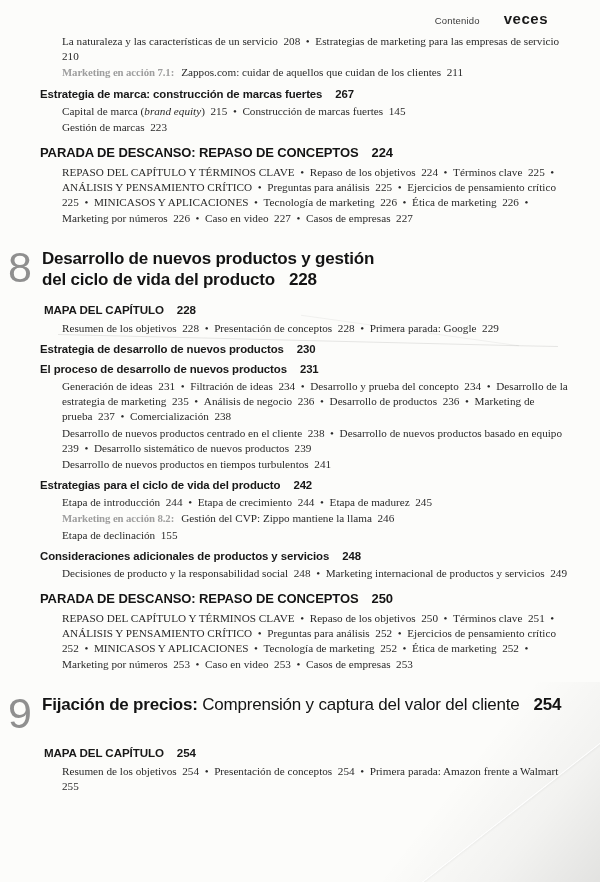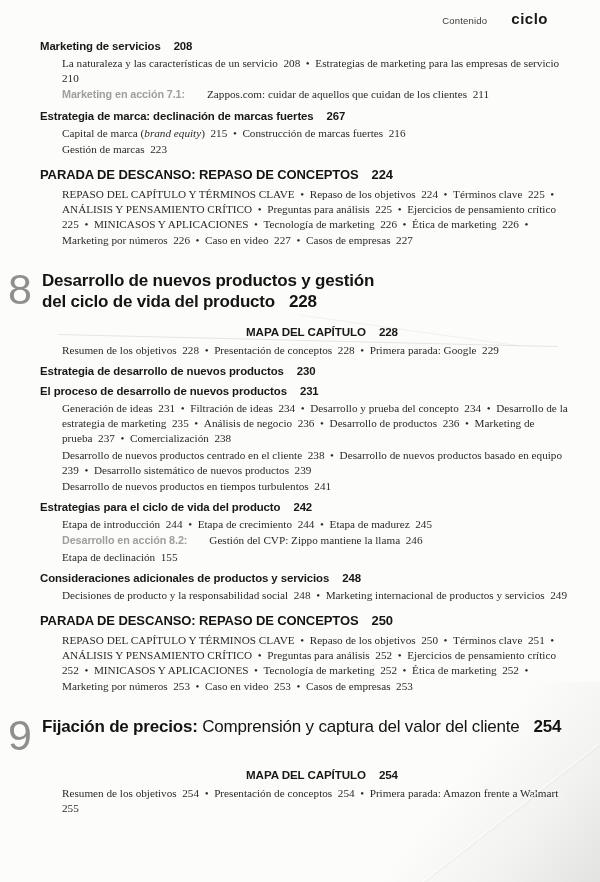--- a/index.html
+++ b/index.html
@@ -42,23 +42,23 @@
   }
   .sec-head .pg { margin-left: 13px; }
   
   .indent { margin-left: 22px; padding-right: 30px; }
   .body-line {
     font-size: 11.2px; line-height: 15.2px; color: #2a2a2a;
     margin: 1px 0;
   }
   .ital { font-style: italic; }
   .mia-label {
-    font-family: Liberation Sans, sans-serif;
+    font-family: Liberation Serif, serif;
     font-weight: bold; font-size: 10.8px; color: #9e9e9e;
-    letter-spacing: -0.1px; margin-right: 22px;
+    letter-spacing: -0.1px; margin-right: 7px;
   }
   
   .parada-head {
     font-family: "Liberation Sans", sans-serif;
     font-weight: bold; font-size: 13px; line-height: 14px;
     color: #141414; letter-spacing: -0.1px;
     margin: 11px 0 5px 0;
   }
   .parada-head .pg { margin-left: 13px; }
   
@@ -79,21 +79,20 @@
     padding-top: 1px;
   }
   .ch-title .light { font-weight: 400; }
   .ch-title .pg { margin-left: 14px; }
   
   .mapa-head {
     font-family: "Liberation Sans", sans-serif;
     font-weight: bold; font-size: 11.6px; line-height: 13px;
     color: #181818; letter-spacing: -0.1px;
     margin: 13px 0 5px 4px;
-    text-align: center;
   }
   .mapa-head .pg { margin-left: 13px; }
   
   .scan-line {
     position: absolute; height: 1px;
     background: rgba(110,110,110,0.16);
     pointer-events: none;
   }
   .scan-line-1 { left: 58px; top: 340px; width: 500px; transform: rotate(1.4deg); }
   .scan-line-2 { left: 300px; top: 330px; width: 220px; transform: rotate(8deg); opacity: .5; }
@@ -112,41 +111,38 @@
     pointer-events: none;
   }
 </style>
 </head>
 <body>
 
 <div class="page">
 
   <div class="running-header">
     <span class="running-title">Contenido</span>
-    <span class="roman-page">ciclo</span>
+    <span class="roman-page">veces</span>
   </div>
 
   <main>
 
-    <div class="sec-head">
-      <span>Marketing de servicios</span><span class="pg">208</span>
-    </div>
     <div class="indent">
       <div class="body-line">La naturaleza y las características de un servicio 208 • Estrategias de marketing para las empresas de servicio 210</div>
       <div class="body-line">
         <span class="mia-label">Marketing en acción 7.1:</span><span>Zappos.com: cuidar de aquellos que cuidan de los clientes 211</span>
       </div>
     </div>
 
     <div class="sec-head">
-      <span>Estrategia de marca: declinación de marcas fuertes</span><span class="pg">267</span>
+      <span>Estrategia de marca: construcción de marcas fuertes</span><span class="pg">267</span>
     </div>
     <div class="indent">
       <div class="body-line">
-        <span>Capital de marca (</span><span class="ital">brand equity</span><span>) 215 • Construcción de marcas fuertes 216</span>
+        <span>Capital de marca (</span><span class="ital">brand equity</span><span>) 215 • Construcción de marcas fuertes 145</span>
       </div>
       <div class="body-line">Gestión de marcas 223</div>
     </div>
 
     <div class="parada-head">
       <span>PARADA DE DESCANSO: REPASO DE CONCEPTOS</span><span class="pg">224</span>
     </div>
     <div class="indent">
       <div class="body-line">REPASO DEL CAPÍTULO Y TÉRMINOS CLAVE • Repaso de los objetivos 224 • Términos clave 225 • ANÁLISIS Y PENSAMIENTO CRÍTICO • Preguntas para análisis 225 • Ejercicios de pensamiento crítico 225 • MINICASOS Y APLICACIONES • Tecnología de marketing 226 • Ética de marketing 226 • Marketing por números 226 • Caso en video 227 • Casos de empresas 227</div>
     </div>
@@ -181,21 +177,21 @@
       <div class="body-line">Desarrollo de nuevos productos centrado en el cliente 238 • Desarrollo de nuevos productos basado en equipo 239 • Desarrollo sistemático de nuevos productos 239</div>
       <div class="body-line">Desarrollo de nuevos productos en tiempos turbulentos 241</div>
     </div>
 
     <div class="sec-head">
       <span>Estrategias para el ciclo de vida del producto</span><span class="pg">242</span>
     </div>
     <div class="indent">
       <div class="body-line">Etapa de introducción 244 • Etapa de crecimiento 244 • Etapa de madurez 245</div>
       <div class="body-line">
-        <span class="mia-label">Desarrollo en acción 8.2:</span><span>Gestión del CVP: Zippo mantiene la llama 246</span>
+        <span class="mia-label">Marketing en acción 8.2:</span><span>Gestión del CVP: Zippo mantiene la llama 246</span>
       </div>
       <div class="body-line">Etapa de declinación 155</div>
     </div>
 
     <div class="sec-head">
       <span>Consideraciones adicionales de productos y servicios</span><span class="pg">248</span>
     </div>
     <div class="indent">
       <div class="body-line">Decisiones de producto y la responsabilidad social 248 • Marketing internacional de productos y servicios 249</div>
     </div>

